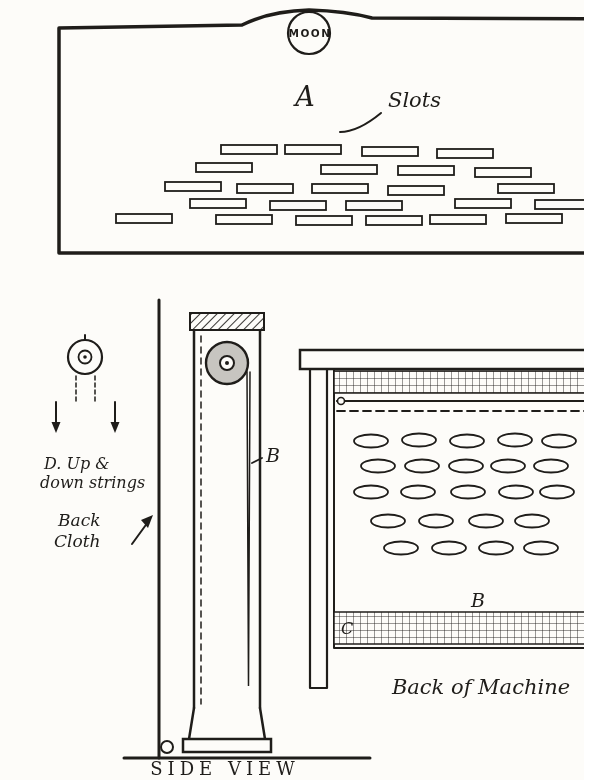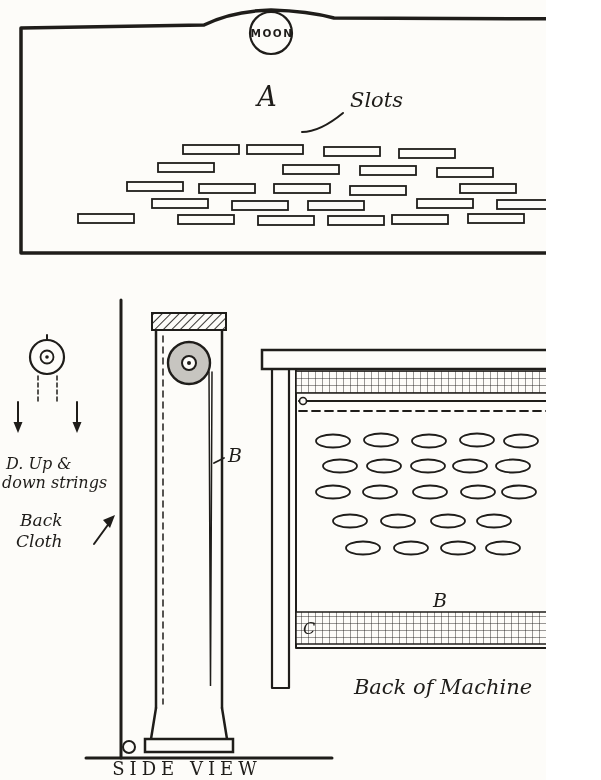--- a/index.html
+++ b/index.html
@@ -1,17 +1,17 @@
 <!DOCTYPE html>
 <html style="--ink: #1f1d1a; --paper: #fdfcf9; --panel-fill: #d8d6d0; --panel-dot: #8b8880; --pulley-fill: #c7c5c0;"><head>
 <meta charset="utf-8">
 <style>
   html,body{margin:0;padding:0;background:#ffffff;}
   .page{position:relative;width:546px;height:780px;background:var(--paper);overflow:hidden;
-        font-family:"DejaVu Serif",serif;}
+        font-family:"DejaVu Serif",serif;padding-left:38px;}
   svg{display:block;}
   text{fill:var(--ink);}
   .hand{font-family:"DejaVu Serif",serif;font-style:italic;}
   .caps{font-family:"DejaVu Serif",serif;letter-spacing:5px;}
   .moon{font-family:"DejaVu Sans",sans-serif;font-weight:bold;letter-spacing:1.5px;}
   .slot{fill:var(--paper);stroke:var(--ink);stroke-width:1.8;}
   .ln{stroke:var(--ink);fill:none;stroke-linecap:round;}
 </style>
 </head>
 <body>

